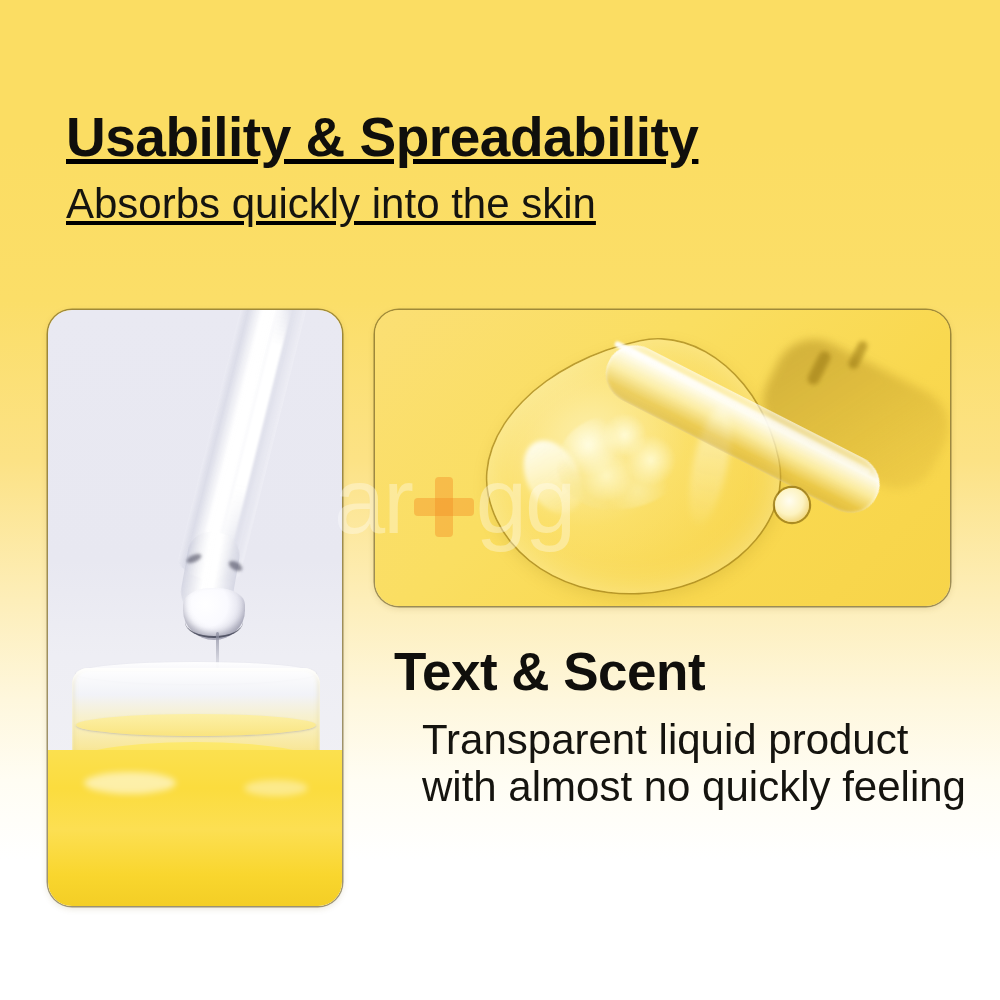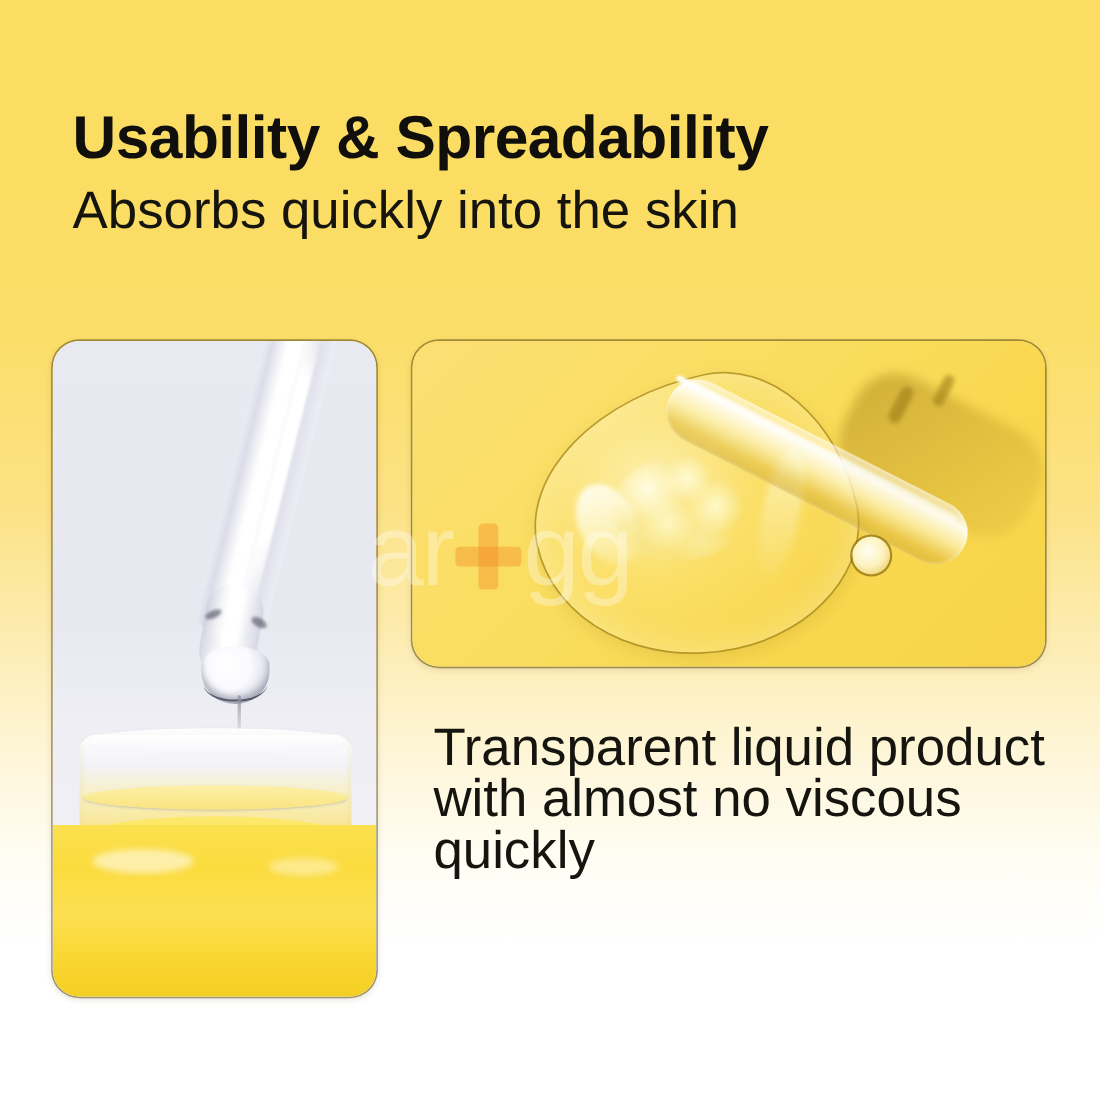--- a/index.html
+++ b/index.html
@@ -31,50 +31,51 @@
         #fffdf3 78%,
         #ffffff 86%,
         #ffffff 100%);
     overflow: hidden;
   }
 
   
   .headline-block {
     position: absolute;
     left: 66px;
-    top: 94px;
+    top: 106px;
     width: 880px;
+    text-decoration: underline;
   }
   .headline {
     margin: 0;
     font-size: 55px;
     line-height: 62px;
     font-weight: 700;
     letter-spacing: -0.5px;
     color: #100f0c;
     white-space: nowrap;
   }
   .subline {
     margin: 12px 0 0 0;
-    font-size: 48px;
+    font-size: 42px;
     line-height: 47px;
     font-weight: 400;
     color: #15140f;
   }
   .subline span { display: block; }
 
   
   .headline-block-2 {
     position: absolute;
     left: 394px;
     top: 642px;
     width: 580px;
   }
   .headline-block-2 .headline { font-size: 53px; line-height: 60px; }
-  .headline-block-2 .subline  { margin-top: 14px; }
+  .headline-block-2 .subline  { margin-top: 14px; margin-left: 28px; }
 
   
   .photo-card {
     position: absolute;
     border-radius: 24px;
     overflow: hidden;
     box-shadow: 0 0 0 1.5px rgba(90,72,18,.55),
                 0 2px 7px rgba(120,100,30,.20);
   }
 
@@ -440,19 +441,20 @@
     <div class="pipette-lay-edge"></div>
     <div class="oil-cluster"></div>
     <div class="mini-bubble"></div>
   </div>
 
   <div class="watermark">
     <span>ar</span><span class="wm-cross"></span><span>gg</span>
   </div>
 
   <div class="headline-block-2">
+    <h2 class="headline">Text &amp; Scent</h2>
     <p class="subline">
       <span>Transparent liquid product</span>
-      <span>with almost no viscous quickly</span>
+      <span>with almost no quickly feeling</span>
     </p>
   </div>
 
 </div>
 
 </body></html>

